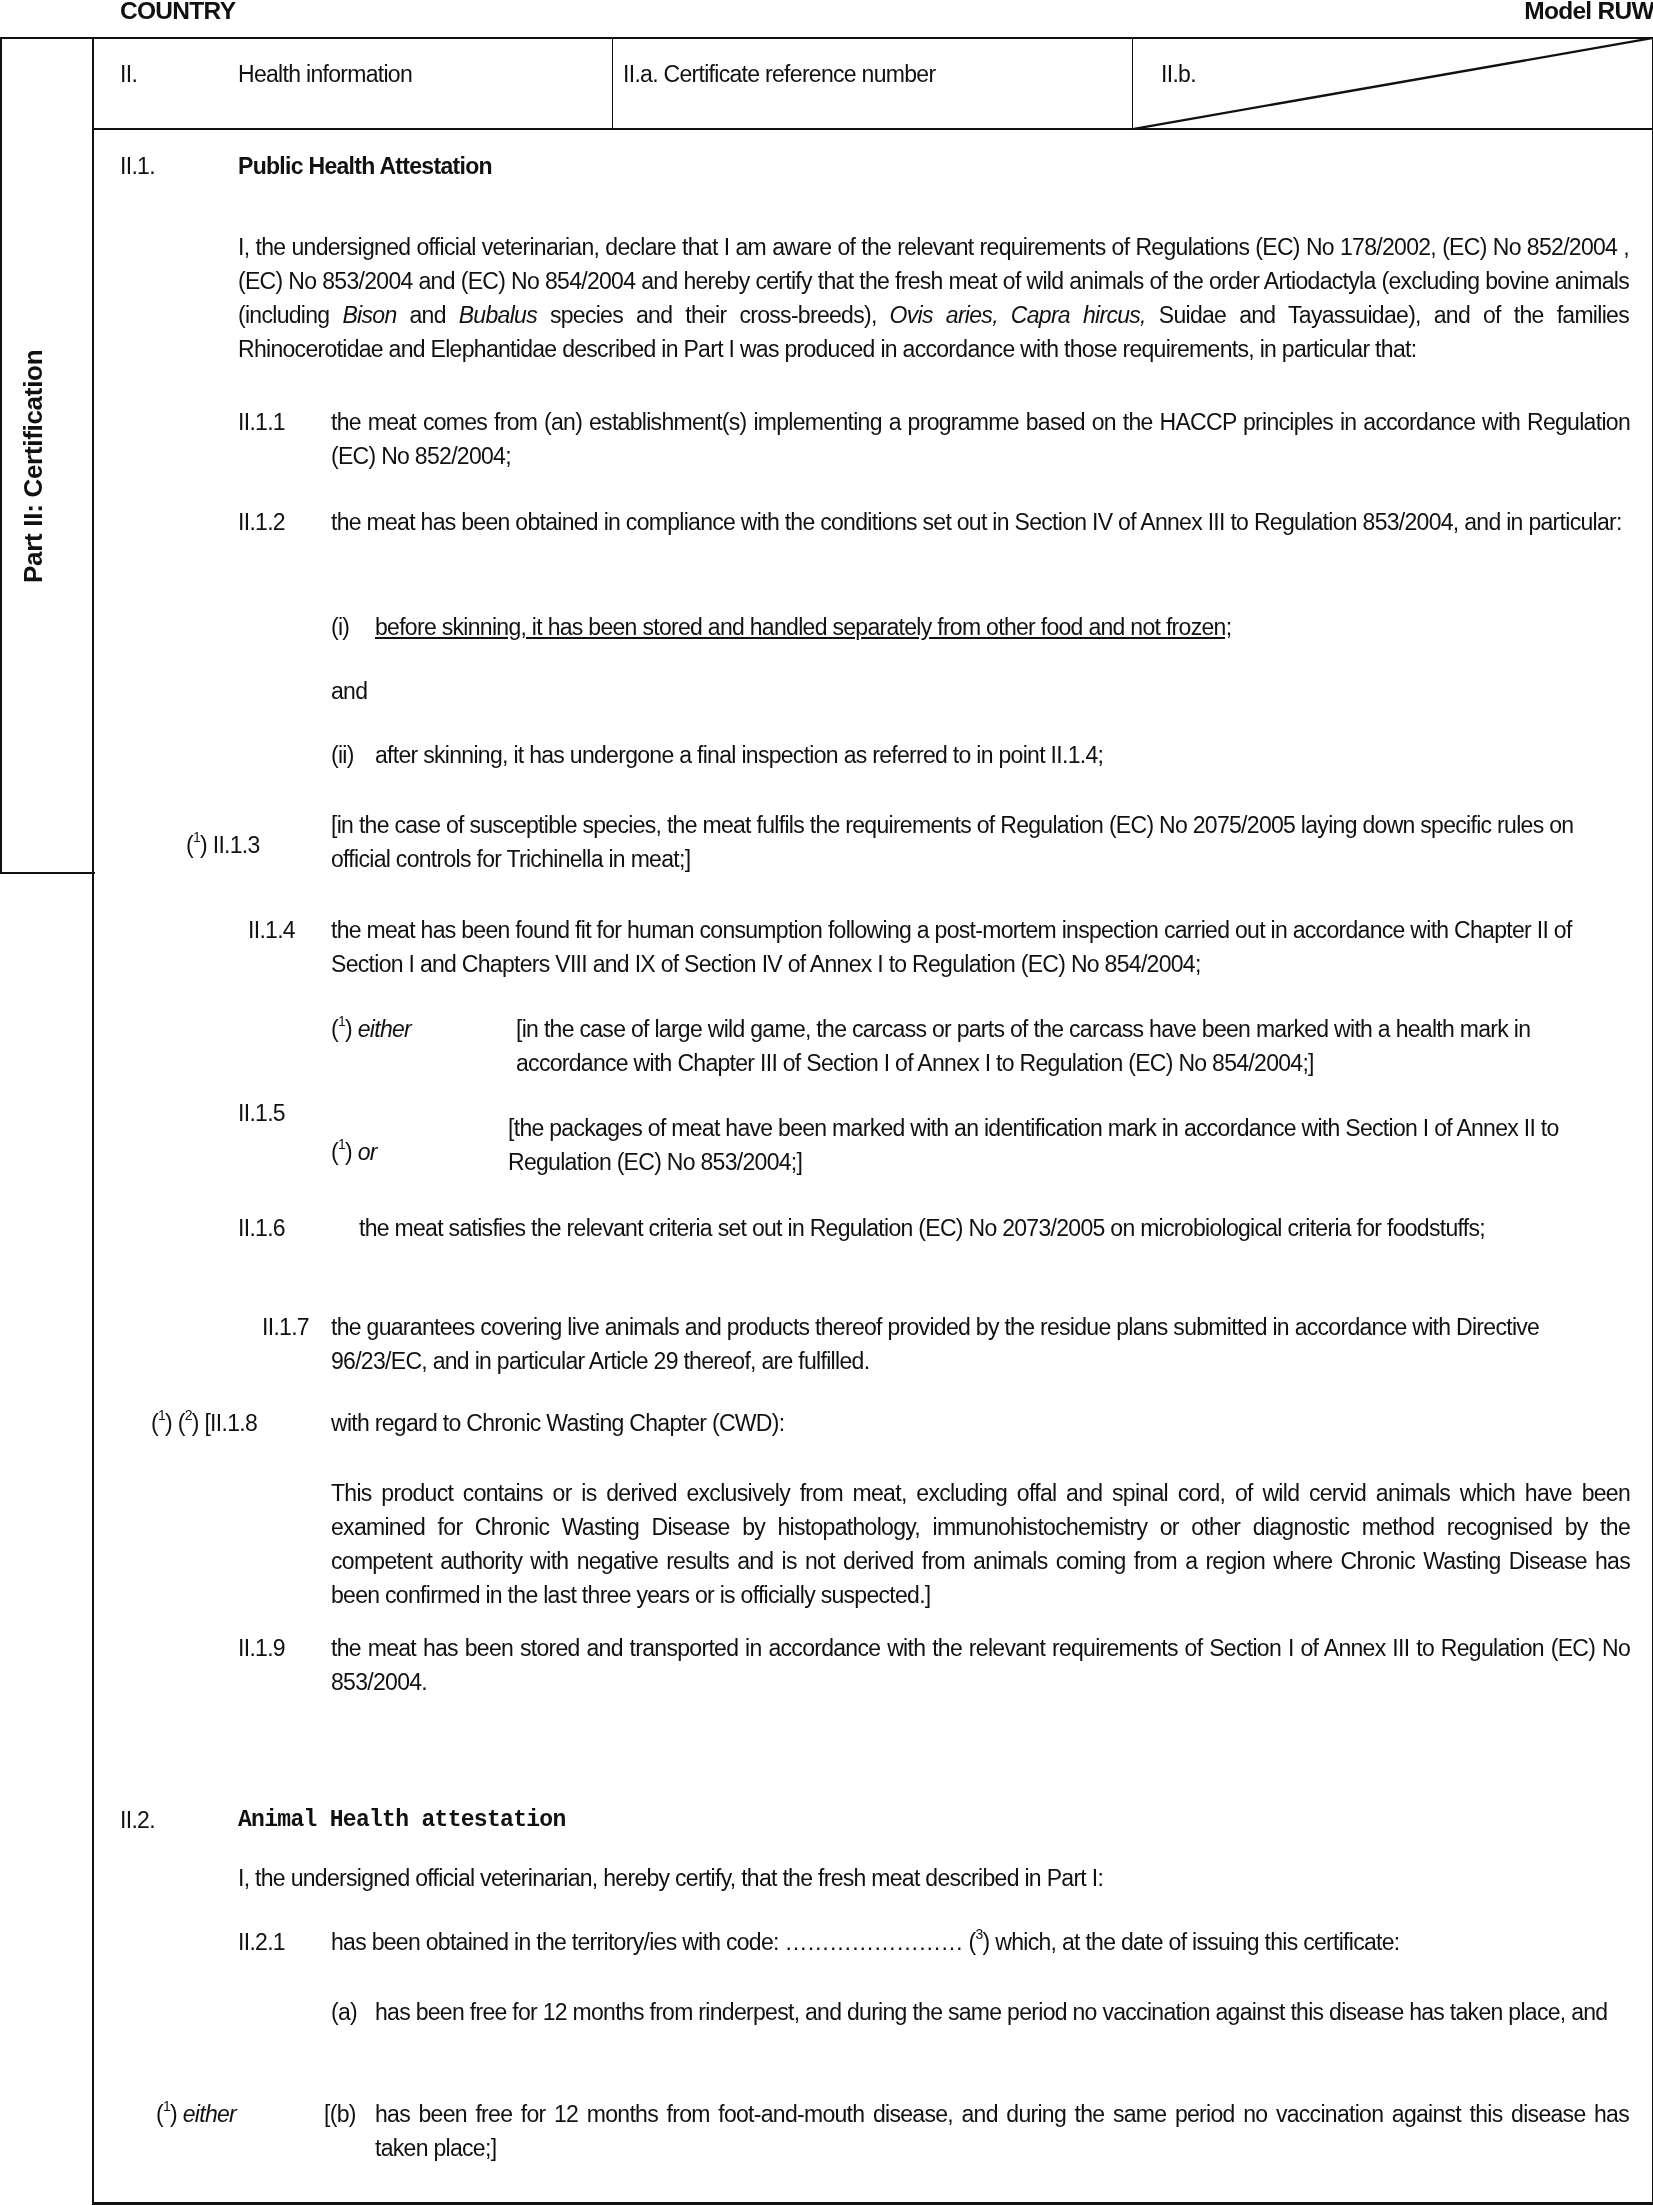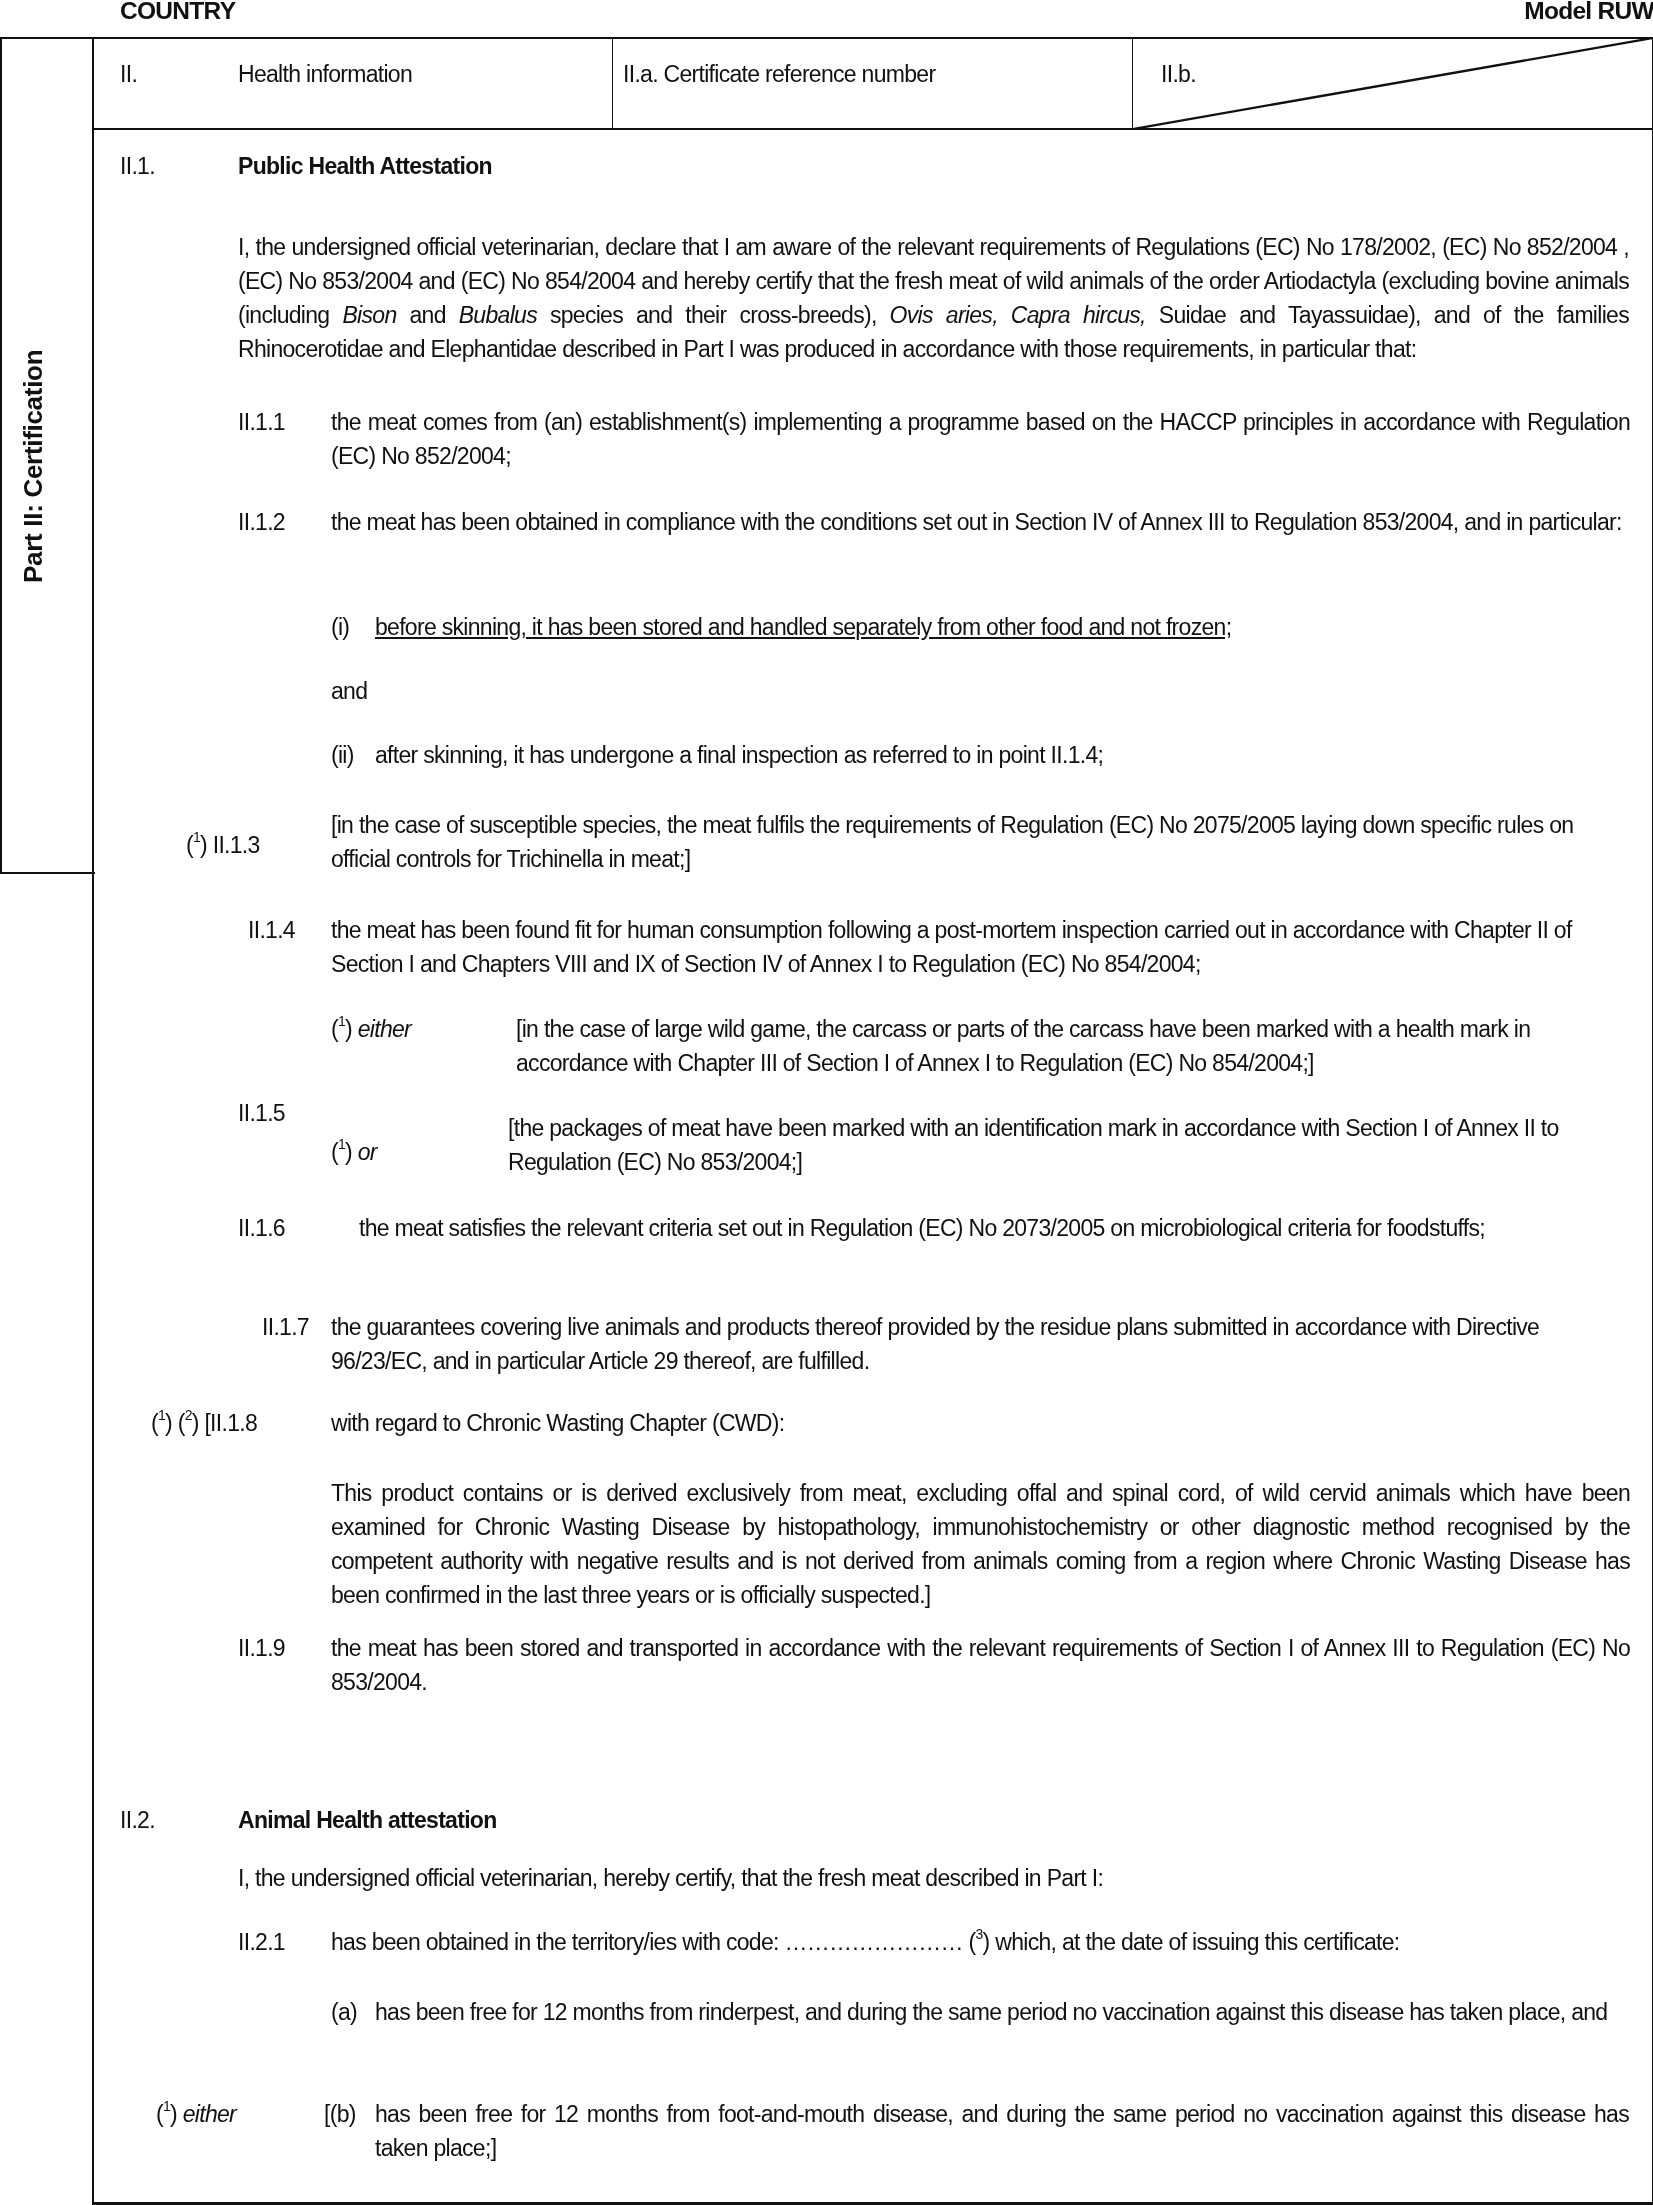--- a/index.html
+++ b/index.html
@@ -90,21 +90,21 @@
 <div class="para" style="left:331px;top:1310px;width:1299px;">the guarantees covering live animals and products thereof provided by the residue plans submitted in accordance with Directive 96/23/EC, and in particular Article 29 thereof, are fulfilled.</div>
 
 <div class="abs" style="left:151px;top:1406px;">(<sup>1</sup>) (<sup>2</sup>) [II.1.8</div>
 <div class="para" style="left:331px;top:1406px;width:1299px;">with regard to Chronic Wasting Chapter (CWD):</div>
 <div class="para just" style="left:331px;top:1476px;width:1299px;">This product contains or is derived exclusively from meat, excluding offal and spinal cord, of wild cervid animals which have been examined for Chronic Wasting Disease by histopathology, immunohistochemistry or other diagnostic method recognised by the competent authority with negative results and is not derived from animals coming from a region where Chronic Wasting Disease has been confirmed in the last three years or is officially suspected.]</div>
 
 <div class="abs" style="left:238px;top:1631px;">II.1.9</div>
 <div class="para just" style="left:331px;top:1631px;width:1299px;">the meat has been stored and transported in accordance with the relevant requirements of Section I of Annex III to Regulation (EC) No 853/2004.</div>
 
 <div class="abs" style="left:120px;top:1803px;">II.2.</div>
-<div class="abs bold" style="left:238px;top:1803px;">Animal Health attestation</div>
+<div class="abs bold" style="left:238px;top:1803px;font-family:Liberation Mono, monospace;">Animal Health attestation</div>
 
 <div class="para" style="left:238px;top:1861px;width:1391px;">I, the undersigned official veterinarian, hereby certify, that the fresh meat described in Part I:</div>
 
 <div class="abs" style="left:238px;top:1925px;">II.2.1</div>
 <div class="para" style="left:331px;top:1925px;width:1299px;">
   <span>has been obtained in the territory/ies with code: </span><span>……………………</span> (<sup>3</sup>)<span> which, at the date of issuing this certificate:</span>
 </div>
 
 <div class="abs" style="left:331px;top:1995px;">(a)</div>
 <div class="para just" style="left:375px;top:1995px;width:1254px;">has been free for 12 months from rinderpest, and during the same period no vaccination against this disease has taken place, and</div>

